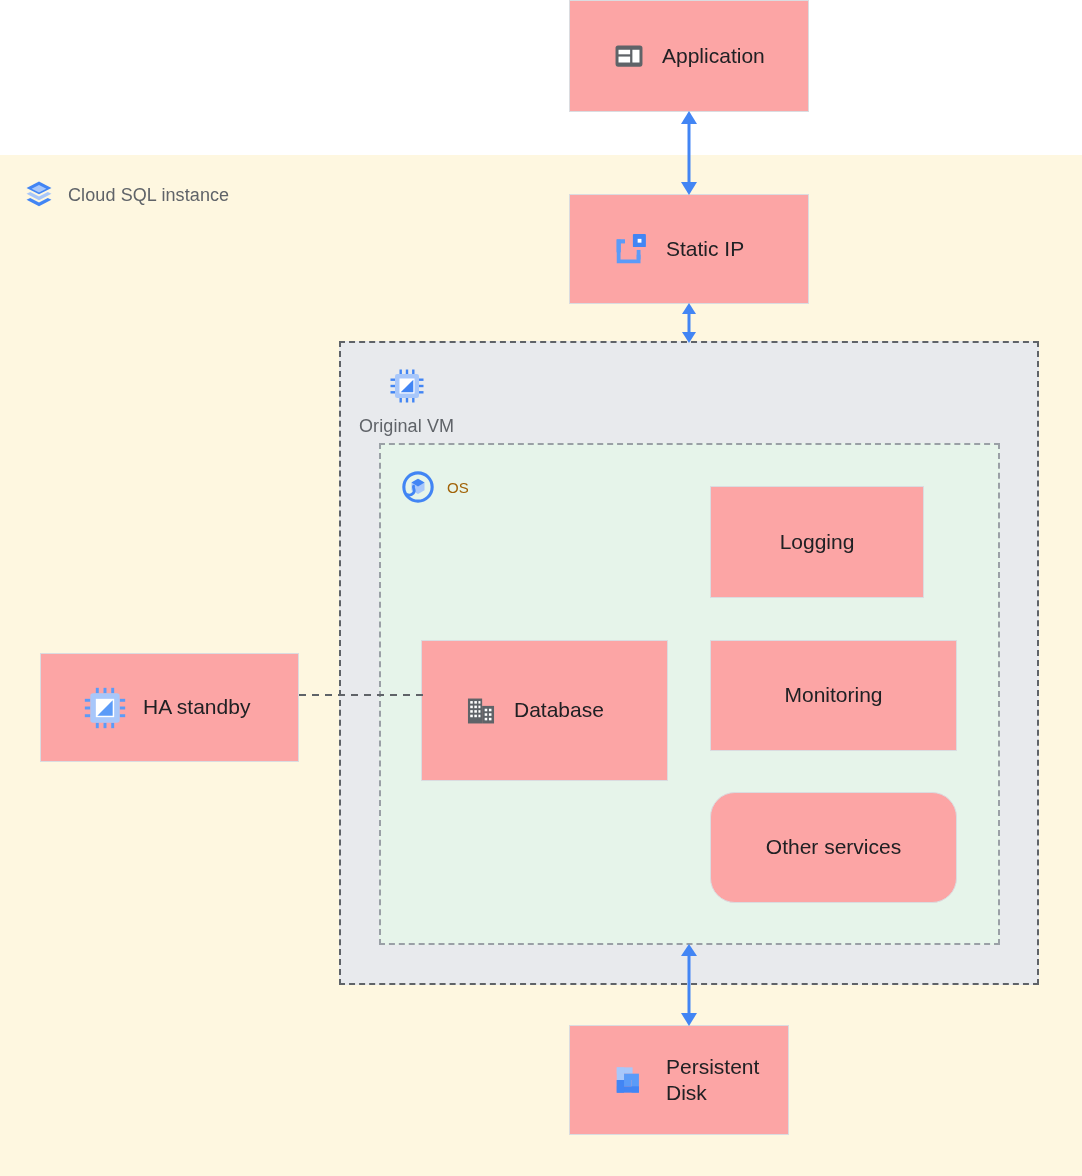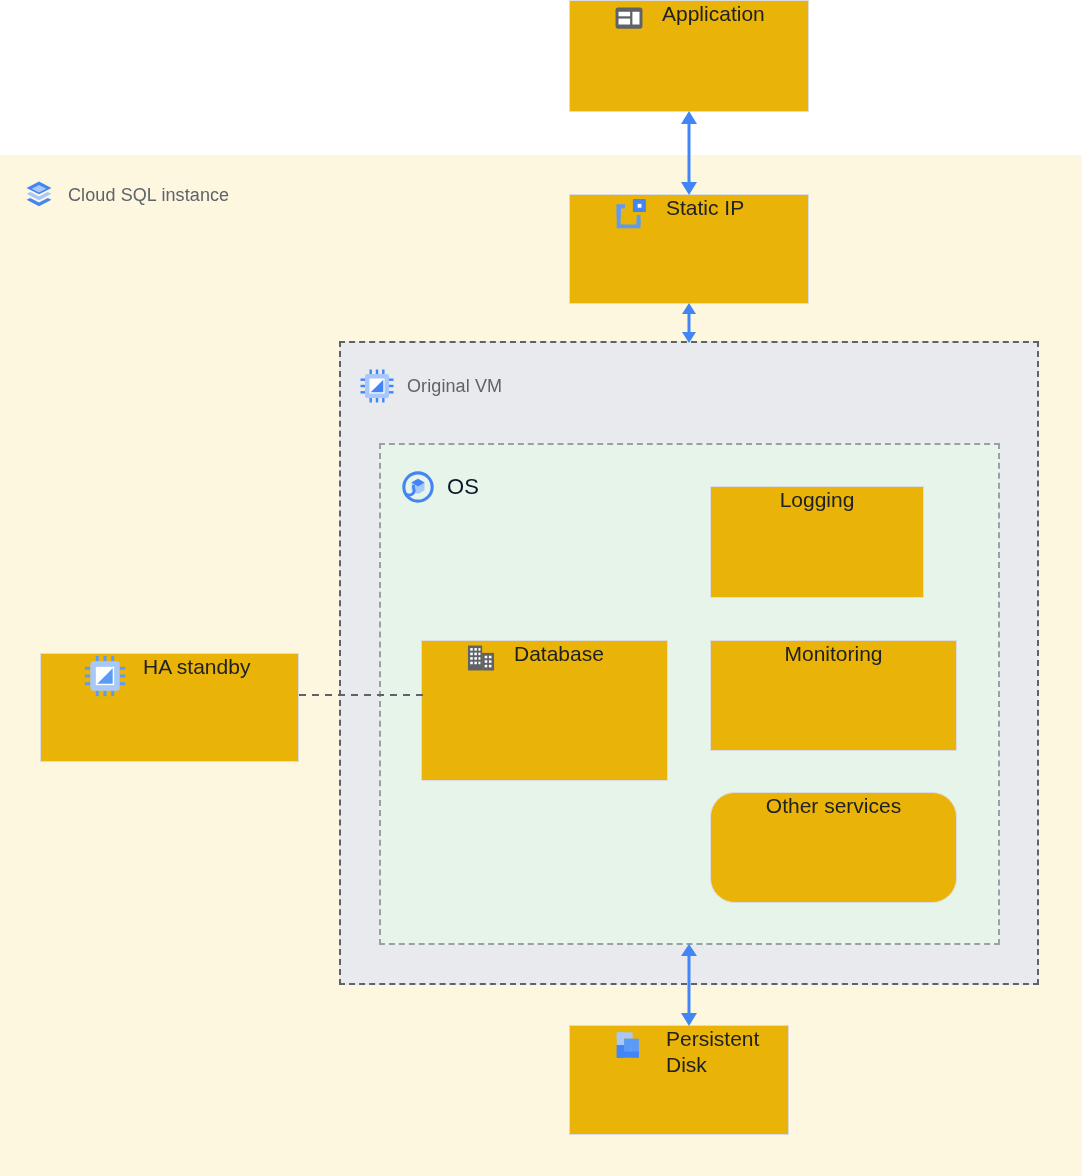--- a/index.html
+++ b/index.html
@@ -42,45 +42,45 @@
   .vm-region {
     position: absolute;
     left: 339px;
     top: 341px;
     width: 700px;
     height: 644px;
     background: #E8EAED;
     border: 2px dashed #5f6368;
     box-sizing: border-box;
   }
-  #vm-header { left: 359px; top: 368px; }
+  #vm-header { left: 359px; top: 368px; flex-direction: column; }
   #vm-header .region-label { color: #5f6368; }
 
   
   .os-region {
     position: absolute;
     left: 379px;
     top: 443px;
     width: 621px;
     height: 502px;
     background: #E6F4EA;
     border: 2px dashed #9aa0a6;
     box-sizing: border-box;
   }
   #os-header { left: 401px; top: 470px; }
-  #os-header .region-label { color: #0f172a; font-size: 22px; }
+  #os-header .region-label { color: #a16207; font-size: 15px; }
 
   
   .node {
     position: absolute;
-    background: #eab308;
+    background: #fca5a5;
     border: 1px solid #dadce0;
     box-sizing: border-box;
     display: flex;
-    align-items: flex-start;
+    align-items: center;
     justify-content: center;
     gap: 16px;
   }
   .node .node-label {
     font-size: 21px;
     color: #202124;
     line-height: 1.25;
   }
   .node.icon-left { justify-content: flex-start; padding-left: 42px; }
 

